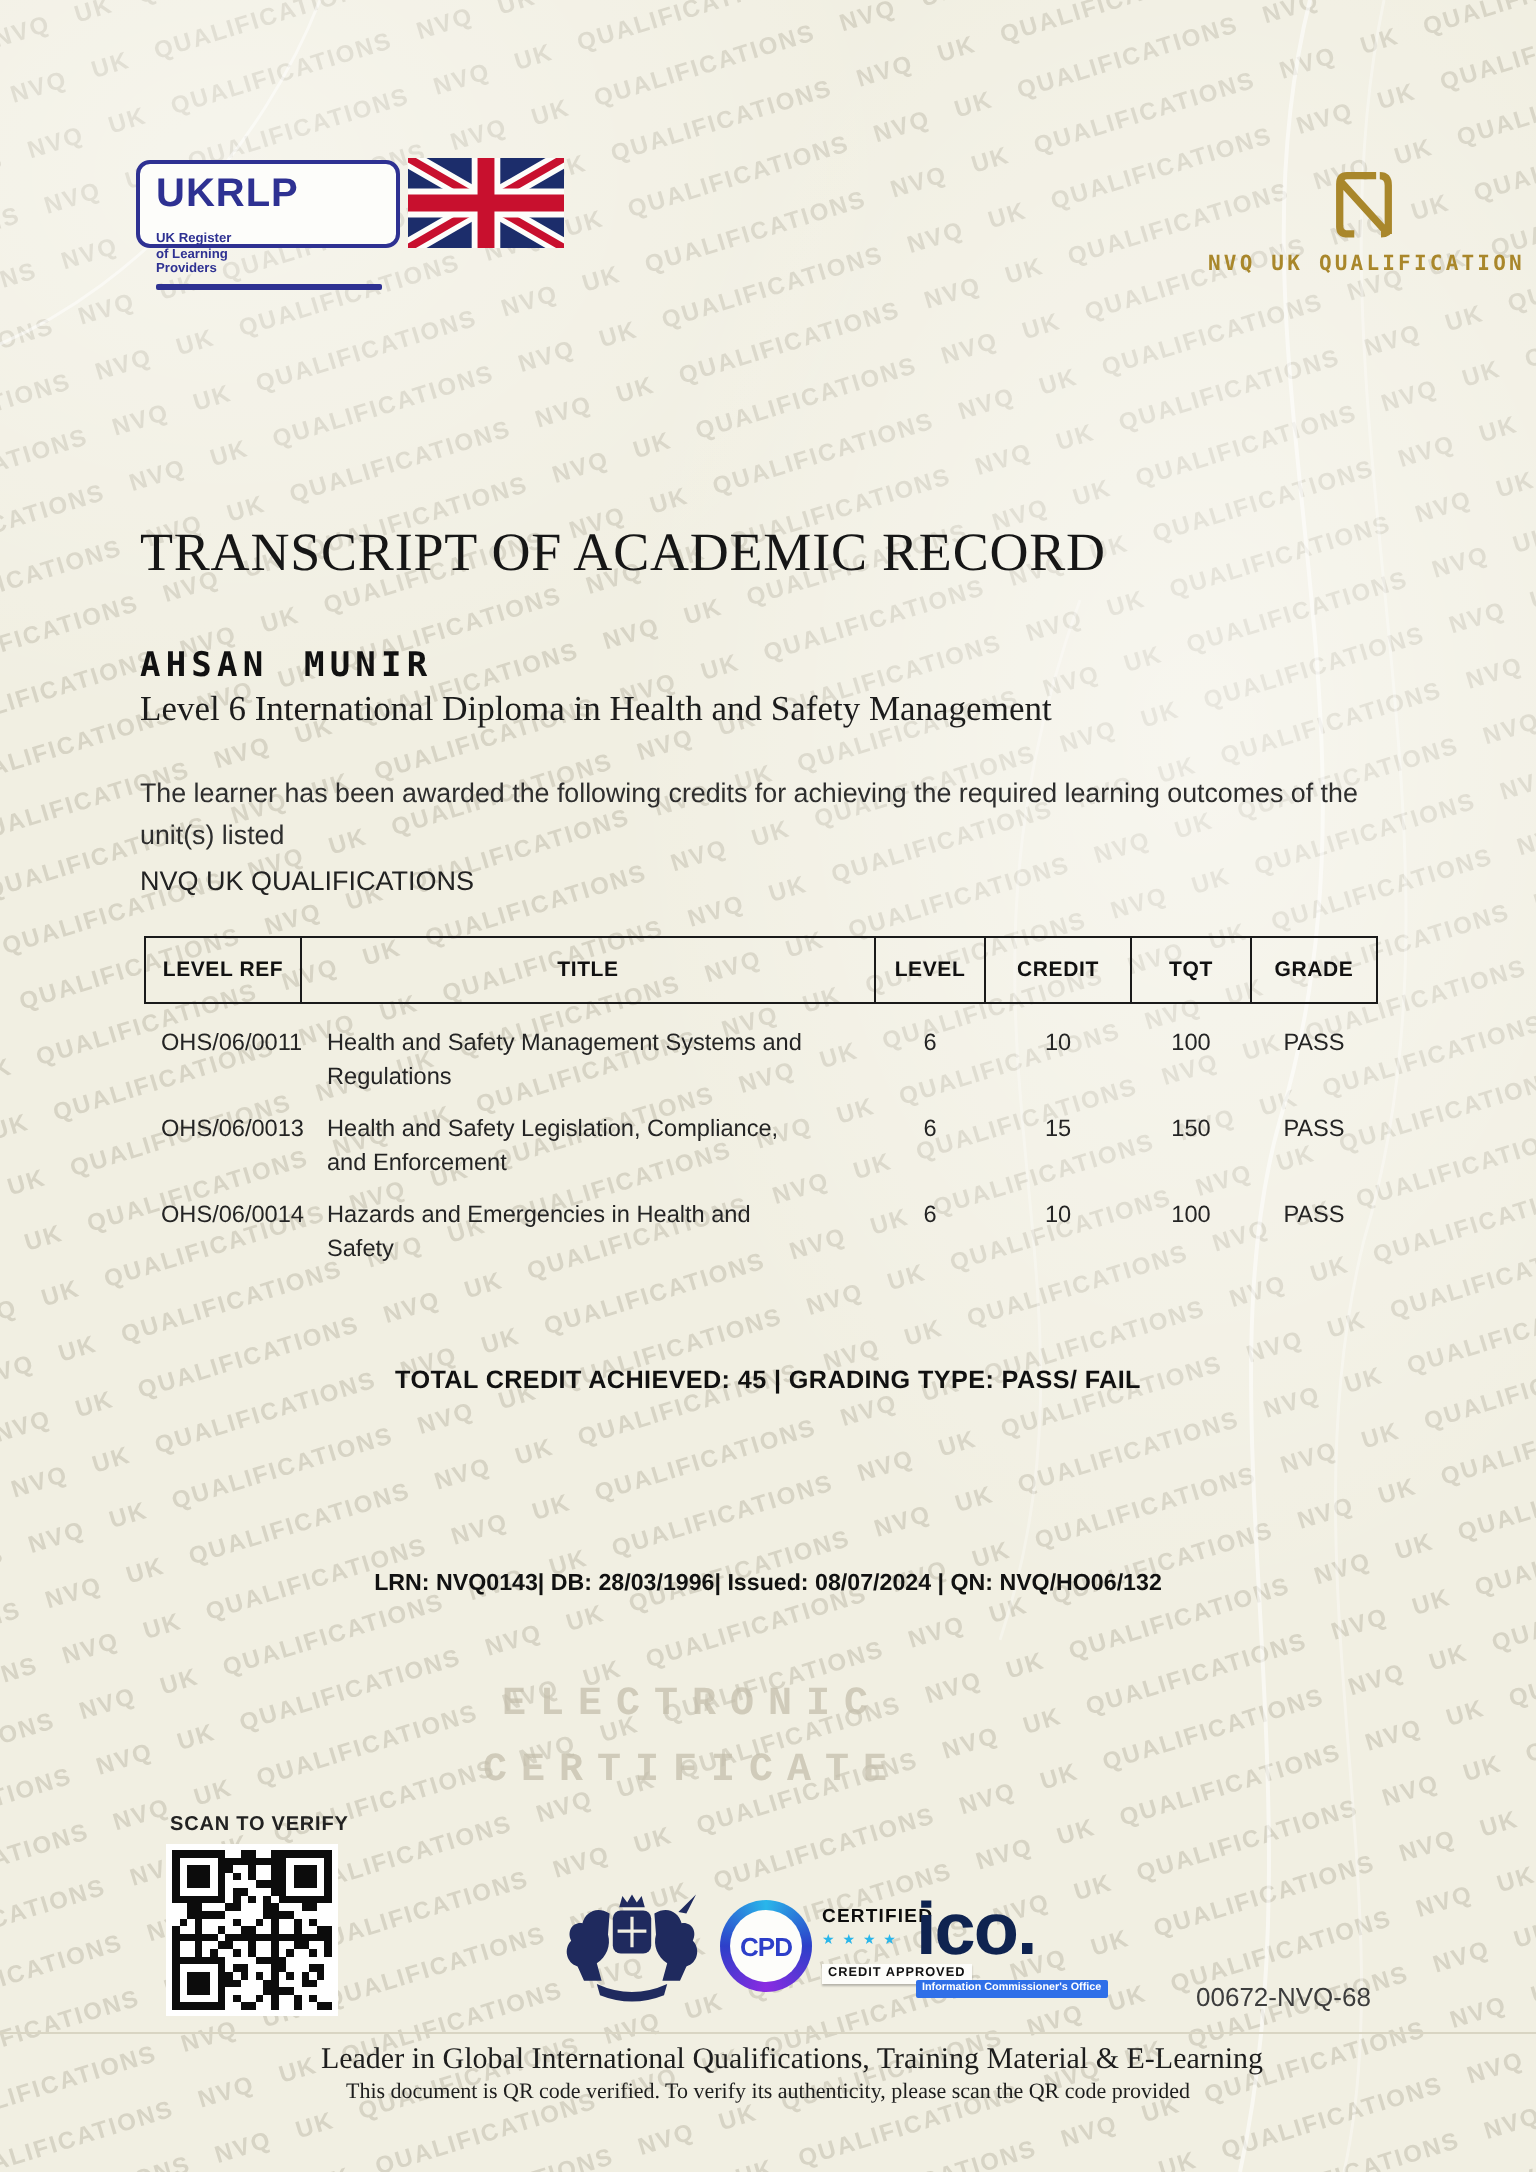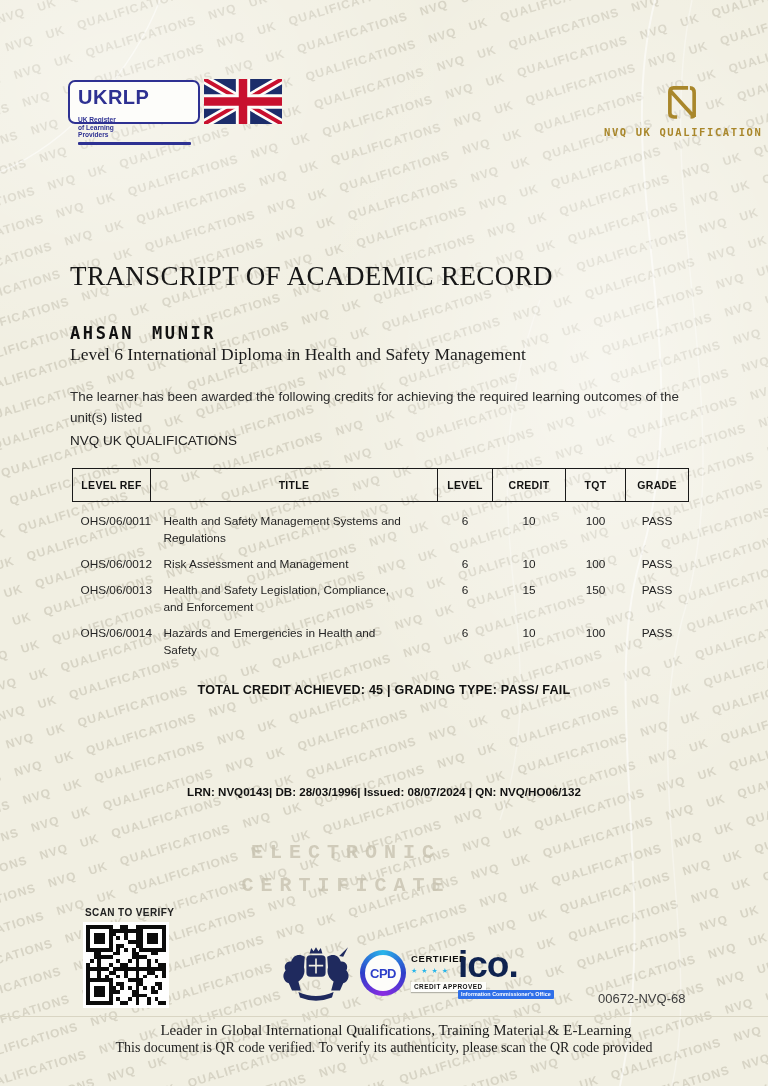--- a/index.html
+++ b/index.html
@@ -73,21 +73,21 @@
   .ico{left:458px;top:948px;text-align:left;}
   .ico-name{font-weight:700;font-size:37px;line-height:34px;color:#0f2350;letter-spacing:-1px;}
   .ico-caption{margin-top:2px;font-size:5.4px;font-weight:700;color:#fff;background:#2f6fe8;
         padding:1.5px 3px;display:inline-block;border-radius:1px;}
 
   .cert-no{left:598px;top:991px;font-size:13px;color:#3d3d3d;}
   .footer-rule{left:0;top:1016px;width:768px;height:0;border-top:1px solid #d9d5c3;}
   .footer-1{left:12px;top:1022px;width:768px;text-align:center;font-family:"Liberation Serif",serif;
         font-size:15px;color:#1d1d1d;}
   .footer-2{left:0;top:1040px;width:768px;text-align:center;font-family:"Liberation Serif",serif;
-        font-size:14px;color:#1d1d1d;}
+        font-size:11px;color:#1d1d1d;}
 </style>
 </head>
 <body>
 
 <div class="page">
 
   <div class="watermark">NVQ UK QUALIFICATIONS NVQ UK QUALIFICATIONS NVQ UK QUALIFICATIONS NVQ UK QUALIFICATIONS NVQ UK QUALIFICATIONS NVQ UK QUALIFICATIONS NVQ UK QUALIFICATIONS NVQ UK QUALIFICATIONS NVQ UK QUALIFICATIONS NVQ UK QUALIFICATIONS NVQ UK QUALIFICATIONS NVQ UK QUALIFICATIONS NVQ UK QUALIFICATIONS NVQ UK QUALIFICATIONS NVQ UK QUALIFICATIONS NVQ UK QUALIFICATIONS NVQ UK QUALIFICATIONS NVQ UK QUALIFICATIONS NVQ UK QUALIFICATIONS NVQ UK QUALIFICATIONS NVQ UK QUALIFICATIONS NVQ UK QUALIFICATIONS NVQ UK QUALIFICATIONS NVQ UK QUALIFICATIONS NVQ UK QUALIFICATIONS NVQ UK QUALIFICATIONS NVQ UK QUALIFICATIONS NVQ UK QUALIFICATIONS NVQ UK QUALIFICATIONS NVQ UK QUALIFICATIONS NVQ UK QUALIFICATIONS NVQ UK QUALIFICATIONS NVQ UK QUALIFICATIONS NVQ UK QUALIFICATIONS NVQ UK QUALIFICATIONS NVQ UK QUALIFICATIONS NVQ UK QUALIFICATIONS NVQ UK QUALIFICATIONS NVQ UK QUALIFICATIONS NVQ UK QUALIFICATIONS NVQ UK QUALIFICATIONS NVQ UK QUALIFICATIONS NVQ UK QUALIFICATIONS NVQ UK QUALIFICATIONS NVQ UK QUALIFICATIONS NVQ UK QUALIFICATIONS NVQ UK QUALIFICATIONS NVQ UK QUALIFICATIONS NVQ UK QUALIFICATIONS NVQ UK QUALIFICATIONS NVQ UK QUALIFICATIONS NVQ UK QUALIFICATIONS NVQ UK QUALIFICATIONS NVQ UK QUALIFICATIONS NVQ UK QUALIFICATIONS NVQ UK QUALIFICATIONS NVQ UK QUALIFICATIONS NVQ UK QUALIFICATIONS NVQ UK QUALIFICATIONS NVQ UK QUALIFICATIONS NVQ UK QUALIFICATIONS NVQ UK QUALIFICATIONS NVQ UK QUALIFICATIONS NVQ UK QUALIFICATIONS NVQ UK QUALIFICATIONS NVQ UK QUALIFICATIONS NVQ UK QUALIFICATIONS NVQ UK QUALIFICATIONS NVQ UK QUALIFICATIONS NVQ UK QUALIFICATIONS NVQ UK QUALIFICATIONS NVQ UK QUALIFICATIONS NVQ UK QUALIFICATIONS NVQ UK QUALIFICATIONS NVQ UK QUALIFICATIONS NVQ UK QUALIFICATIONS NVQ UK QUALIFICATIONS NVQ UK QUALIFICATIONS NVQ UK QUALIFICATIONS NVQ UK QUALIFICATIONS NVQ UK QUALIFICATIONS NVQ UK QUALIFICATIONS NVQ UK QUALIFICATIONS NVQ UK QUALIFICATIONS NVQ UK QUALIFICATIONS NVQ UK QUALIFICATIONS NVQ UK QUALIFICATIONS NVQ UK QUALIFICATIONS NVQ UK QUALIFICATIONS NVQ UK QUALIFICATIONS NVQ UK QUALIFICATIONS NVQ UK QUALIFICATIONS NVQ UK QUALIFICATIONS NVQ UK QUALIFICATIONS NVQ UK QUALIFICATIONS NVQ UK QUALIFICATIONS NVQ UK QUALIFICATIONS NVQ UK QUALIFICATIONS NVQ UK QUALIFICATIONS NVQ UK QUALIFICATIONS NVQ UK QUALIFICATIONS NVQ UK QUALIFICATIONS NVQ UK QUALIFICATIONS NVQ UK QUALIFICATIONS NVQ UK QUALIFICATIONS NVQ UK QUALIFICATIONS NVQ UK QUALIFICATIONS NVQ UK QUALIFICATIONS NVQ UK QUALIFICATIONS NVQ UK QUALIFICATIONS NVQ UK QUALIFICATIONS NVQ UK QUALIFICATIONS NVQ UK QUALIFICATIONS NVQ UK QUALIFICATIONS NVQ UK QUALIFICATIONS NVQ UK QUALIFICATIONS NVQ UK QUALIFICATIONS NVQ UK QUALIFICATIONS NVQ UK QUALIFICATIONS NVQ UK QUALIFICATIONS NVQ UK QUALIFICATIONS NVQ UK QUALIFICATIONS NVQ UK QUALIFICATIONS NVQ UK QUALIFICATIONS NVQ UK QUALIFICATIONS NVQ UK QUALIFICATIONS NVQ UK QUALIFICATIONS NVQ UK QUALIFICATIONS NVQ UK QUALIFICATIONS NVQ UK QUALIFICATIONS NVQ UK QUALIFICATIONS NVQ UK QUALIFICATIONS NVQ UK QUALIFICATIONS NVQ UK QUALIFICATIONS NVQ UK QUALIFICATIONS NVQ UK QUALIFICATIONS NVQ UK QUALIFICATIONS NVQ UK QUALIFICATIONS NVQ UK QUALIFICATIONS NVQ UK QUALIFICATIONS NVQ UK QUALIFICATIONS NVQ UK QUALIFICATIONS NVQ UK QUALIFICATIONS NVQ UK QUALIFICATIONS NVQ UK QUALIFICATIONS NVQ UK QUALIFICATIONS NVQ UK QUALIFICATIONS NVQ UK QUALIFICATIONS NVQ UK QUALIFICATIONS NVQ UK QUALIFICATIONS NVQ UK QUALIFICATIONS NVQ UK QUALIFICATIONS NVQ UK QUALIFICATIONS NVQ UK QUALIFICATIONS NVQ UK QUALIFICATIONS NVQ UK QUALIFICATIONS NVQ UK QUALIFICATIONS NVQ UK QUALIFICATIONS NVQ UK QUALIFICATIONS NVQ UK QUALIFICATIONS NVQ UK QUALIFICATIONS NVQ UK QUALIFICATIONS NVQ UK QUALIFICATIONS NVQ UK QUALIFICATIONS NVQ UK QUALIFICATIONS NVQ UK QUALIFICATIONS NVQ UK QUALIFICATIONS NVQ UK QUALIFICATIONS NVQ UK QUALIFICATIONS NVQ UK QUALIFICATIONS NVQ UK QUALIFICATIONS NVQ UK QUALIFICATIONS NVQ UK QUALIFICATIONS NVQ UK QUALIFICATIONS NVQ UK QUALIFICATIONS NVQ UK QUALIFICATIONS NVQ UK QUALIFICATIONS NVQ UK QUALIFICATIONS NVQ UK QUALIFICATIONS NVQ UK QUALIFICATIONS NVQ UK QUALIFICATIONS NVQ UK QUALIFICATIONS NVQ UK QUALIFICATIONS NVQ UK QUALIFICATIONS NVQ UK QUALIFICATIONS NVQ UK QUALIFICATIONS NVQ UK QUALIFICATIONS NVQ UK QUALIFICATIONS NVQ UK QUALIFICATIONS NVQ UK QUALIFICATIONS NVQ UK QUALIFICATIONS NVQ UK QUALIFICATIONS NVQ UK QUALIFICATIONS NVQ UK QUALIFICATIONS NVQ UK QUALIFICATIONS NVQ UK QUALIFICATIONS NVQ UK QUALIFICATIONS NVQ UK QUALIFICATIONS NVQ UK QUALIFICATIONS NVQ UK QUALIFICATIONS NVQ UK QUALIFICATIONS NVQ UK QUALIFICATIONS NVQ UK QUALIFICATIONS NVQ UK QUALIFICATIONS NVQ UK QUALIFICATIONS NVQ UK QUALIFICATIONS NVQ UK QUALIFICATIONS NVQ UK QUALIFICATIONS NVQ UK QUALIFICATIONS NVQ UK QUALIFICATIONS NVQ UK QUALIFICATIONS NVQ UK QUALIFICATIONS NVQ UK QUALIFICATIONS NVQ UK QUALIFICATIONS NVQ UK QUALIFICATIONS NVQ UK QUALIFICATIONS NVQ UK QUALIFICATIONS NVQ UK QUALIFICATIONS NVQ UK QUALIFICATIONS NVQ UK QUALIFICATIONS NVQ UK QUALIFICATIONS NVQ UK QUALIFICATIONS NVQ UK QUALIFICATIONS NVQ UK QUALIFICATIONS NVQ UK QUALIFICATIONS NVQ UK QUALIFICATIONS NVQ UK QUALIFICATIONS NVQ UK QUALIFICATIONS NVQ UK QUALIFICATIONS NVQ UK QUALIFICATIONS NVQ UK QUALIFICATIONS NVQ UK QUALIFICATIONS NVQ UK QUALIFICATIONS NVQ UK QUALIFICATIONS NVQ UK QUALIFICATIONS NVQ UK QUALIFICATIONS NVQ UK QUALIFICATIONS NVQ UK QUALIFICATIONS NVQ UK QUALIFICATIONS NVQ UK QUALIFICATIONS NVQ UK QUALIFICATIONS NVQ UK QUALIFICATIONS NVQ UK QUALIFICATIONS NVQ UK QUALIFICATIONS NVQ UK QUALIFICATIONS NVQ UK QUALIFICATIONS NVQ UK QUALIFICATIONS NVQ UK QUALIFICATIONS NVQ UK QUALIFICATIONS NVQ UK QUALIFICATIONS NVQ UK QUALIFICATIONS NVQ UK QUALIFICATIONS NVQ UK QUALIFICATIONS NVQ UK QUALIFICATIONS NVQ UK QUALIFICATIONS NVQ UK QUALIFICATIONS NVQ UK QUALIFICATIONS NVQ UK QUALIFICATIONS NVQ UK QUALIFICATIONS NVQ UK QUALIFICATIONS NVQ UK QUALIFICATIONS NVQ UK QUALIFICATIONS NVQ UK QUALIFICATIONS NVQ UK QUALIFICATIONS NVQ UK QUALIFICATIONS NVQ UK QUALIFICATIONS NVQ UK QUALIFICATIONS NVQ UK QUALIFICATIONS NVQ UK QUALIFICATIONS NVQ UK QUALIFICATIONS NVQ UK QUALIFICATIONS NVQ UK QUALIFICATIONS NVQ UK QUALIFICATIONS NVQ UK QUALIFICATIONS NVQ UK QUALIFICATIONS NVQ UK QUALIFICATIONS NVQ UK QUALIFICATIONS NVQ UK QUALIFICATIONS NVQ UK QUALIFICATIONS NVQ UK QUALIFICATIONS NVQ UK QUALIFICATIONS NVQ UK QUALIFICATIONS NVQ UK QUALIFICATIONS NVQ UK QUALIFICATIONS NVQ UK QUALIFICATIONS NVQ UK QUALIFICATIONS NVQ UK QUALIFICATIONS NVQ UK QUALIFICATIONS NVQ UK QUALIFICATIONS NVQ UK QUALIFICATIONS NVQ UK QUALIFICATIONS NVQ UK QUALIFICATIONS NVQ UK QUALIFICATIONS NVQ UK QUALIFICATIONS NVQ UK QUALIFICATIONS NVQ UK QUALIFICATIONS NVQ UK QUALIFICATIONS NVQ UK QUALIFICATIONS NVQ UK QUALIFICATIONS NVQ UK QUALIFICATIONS NVQ UK QUALIFICATIONS NVQ UK QUALIFICATIONS NVQ UK QUALIFICATIONS NVQ UK QUALIFICATIONS NVQ UK QUALIFICATIONS NVQ UK QUALIFICATIONS NVQ UK QUALIFICATIONS NVQ UK QUALIFICATIONS NVQ UK QUALIFICATIONS NVQ UK QUALIFICATIONS NVQ UK QUALIFICATIONS NVQ UK QUALIFICATIONS NVQ UK QUALIFICATIONS NVQ UK QUALIFICATIONS NVQ UK QUALIFICATIONS NVQ UK QUALIFICATIONS NVQ UK QUALIFICATIONS NVQ UK QUALIFICATIONS NVQ UK QUALIFICATIONS NVQ UK QUALIFICATIONS NVQ UK QUALIFICATIONS NVQ UK QUALIFICATIONS NVQ UK QUALIFICATIONS NVQ UK QUALIFICATIONS NVQ UK QUALIFICATIONS NVQ UK QUALIFICATIONS NVQ UK QUALIFICATIONS NVQ UK QUALIFICATIONS NVQ UK QUALIFICATIONS NVQ UK QUALIFICATIONS NVQ UK QUALIFICATIONS NVQ UK QUALIFICATIONS NVQ UK QUALIFICATIONS NVQ UK QUALIFICATIONS NVQ UK QUALIFICATIONS NVQ UK QUALIFICATIONS NVQ UK QUALIFICATIONS NVQ UK QUALIFICATIONS NVQ UK QUALIFICATIONS NVQ UK QUALIFICATIONS NVQ UK QUALIFICATIONS NVQ UK QUALIFICATIONS NVQ UK QUALIFICATIONS NVQ UK QUALIFICATIONS NVQ UK QUALIFICATIONS NVQ UK QUALIFICATIONS NVQ UK QUALIFICATIONS NVQ UK QUALIFICATIONS NVQ UK QUALIFICATIONS NVQ UK QUALIFICATIONS NVQ UK QUALIFICATIONS NVQ UK QUALIFICATIONS NVQ UK QUALIFICATIONS NVQ UK QUALIFICATIONS NVQ UK QUALIFICATIONS NVQ UK QUALIFICATIONS NVQ UK QUALIFICATIONS NVQ UK QUALIFICATIONS NVQ UK QUALIFICATIONS NVQ UK QUALIFICATIONS NVQ UK QUALIFICATIONS NVQ UK QUALIFICATIONS NVQ UK QUALIFICATIONS NVQ UK QUALIFICATIONS NVQ UK QUALIFICATIONS NVQ UK QUALIFICATIONS NVQ UK QUALIFICATIONS NVQ UK QUALIFICATIONS NVQ UK QUALIFICATIONS NVQ UK QUALIFICATIONS NVQ UK QUALIFICATIONS NVQ UK QUALIFICATIONS NVQ UK QUALIFICATIONS NVQ UK QUALIFICATIONS NVQ UK QUALIFICATIONS NVQ UK QUALIFICATIONS NVQ UK QUALIFICATIONS NVQ UK QUALIFICATIONS NVQ UK QUALIFICATIONS NVQ UK QUALIFICATIONS NVQ UK QUALIFICATIONS NVQ UK QUALIFICATIONS NVQ UK QUALIFICATIONS NVQ UK QUALIFICATIONS NVQ UK QUALIFICATIONS NVQ UK QUALIFICATIONS NVQ UK QUALIFICATIONS NVQ UK QUALIFICATIONS NVQ UK QUALIFICATIONS NVQ UK QUALIFICATIONS NVQ UK QUALIFICATIONS NVQ UK QUALIFICATIONS NVQ UK QUALIFICATIONS NVQ UK QUALIFICATIONS NVQ UK QUALIFICATIONS NVQ UK QUALIFICATIONS NVQ UK QUALIFICATIONS NVQ UK QUALIFICATIONS NVQ UK QUALIFICATIONS NVQ UK QUALIFICATIONS NVQ UK QUALIFICATIONS NVQ UK QUALIFICATIONS NVQ UK QUALIFICATIONS NVQ UK QUALIFICATIONS NVQ UK QUALIFICATIONS NVQ UK QUALIFICATIONS NVQ UK QUALIFICATIONS NVQ UK QUALIFICATIONS NVQ UK QUALIFICATIONS NVQ UK QUALIFICATIONS NVQ UK QUALIFICATIONS NVQ UK QUALIFICATIONS NVQ UK QUALIFICATIONS NVQ UK QUALIFICATIONS NVQ UK QUALIFICATIONS NVQ UK QUALIFICATIONS NVQ UK QUALIFICATIONS NVQ UK QUALIFICATIONS NVQ UK QUALIFICATIONS NVQ UK QUALIFICATIONS NVQ UK QUALIFICATIONS NVQ UK QUALIFICATIONS NVQ UK QUALIFICATIONS NVQ UK QUALIFICATIONS NVQ UK QUALIFICATIONS NVQ UK QUALIFICATIONS NVQ UK QUALIFICATIONS NVQ UK QUALIFICATIONS NVQ UK QUALIFICATIONS NVQ UK QUALIFICATIONS NVQ UK QUALIFICATIONS NVQ UK QUALIFICATIONS NVQ UK QUALIFICATIONS NVQ UK QUALIFICATIONS NVQ UK QUALIFICATIONS NVQ UK QUALIFICATIONS NVQ UK QUALIFICATIONS NVQ UK QUALIFICATIONS NVQ UK QUALIFICATIONS NVQ UK QUALIFICATIONS NVQ UK QUALIFICATIONS NVQ UK QUALIFICATIONS NVQ UK QUALIFICATIONS NVQ UK QUALIFICATIONS NVQ UK QUALIFICATIONS NVQ UK QUALIFICATIONS NVQ UK QUALIFICATIONS NVQ UK QUALIFICATIONS NVQ UK QUALIFICATIONS NVQ UK QUALIFICATIONS NVQ UK QUALIFICATIONS NVQ UK QUALIFICATIONS NVQ UK QUALIFICATIONS NVQ UK QUALIFICATIONS NVQ UK QUALIFICATIONS NVQ UK QUALIFICATIONS NVQ UK QUALIFICATIONS NVQ UK QUALIFICATIONS NVQ UK QUALIFICATIONS NVQ UK QUALIFICATIONS NVQ UK QUALIFICATIONS NVQ UK QUALIFICATIONS NVQ UK QUALIFICATIONS NVQ UK QUALIFICATIONS NVQ UK QUALIFICATIONS NVQ UK QUALIFICATIONS NVQ UK QUALIFICATIONS NVQ UK QUALIFICATIONS NVQ UK QUALIFICATIONS NVQ UK QUALIFICATIONS NVQ UK QUALIFICATIONS NVQ UK QUALIFICATIONS NVQ UK QUALIFICATIONS NVQ UK QUALIFICATIONS NVQ UK QUALIFICATIONS NVQ UK QUALIFICATIONS NVQ UK QUALIFICATIONS NVQ UK QUALIFICATIONS NVQ UK QUALIFICATIONS NVQ UK QUALIFICATIONS NVQ UK QUALIFICATIONS NVQ UK QUALIFICATIONS NVQ UK QUALIFICATIONS NVQ UK QUALIFICATIONS NVQ UK QUALIFICATIONS NVQ UK QUALIFICATIONS NVQ UK QUALIFICATIONS NVQ UK QUALIFICATIONS NVQ UK QUALIFICATIONS NVQ UK QUALIFICATIONS NVQ UK QUALIFICATIONS NVQ UK QUALIFICATIONS NVQ UK QUALIFICATIONS NVQ UK QUALIFICATIONS NVQ UK QUALIFICATIONS NVQ UK QUALIFICATIONS NVQ UK QUALIFICATIONS NVQ UK QUALIFICATIONS NVQ UK QUALIFICATIONS NVQ UK QUALIFICATIONS NVQ UK QUALIFICATIONS NVQ UK QUALIFICATIONS NVQ UK QUALIFICATIONS NVQ UK QUALIFICATIONS NVQ UK QUALIFICATIONS NVQ UK QUALIFICATIONS NVQ UK QUALIFICATIONS NVQ UK QUALIFICATIONS NVQ UK QUALIFICATIONS NVQ UK QUALIFICATIONS NVQ UK QUALIFICATIONS NVQ UK QUALIFICATIONS NVQ UK QUALIFICATIONS NVQ UK QUALIFICATIONS NVQ UK QUALIFICATIONS NVQ UK QUALIFICATIONS NVQ UK QUALIFICATIONS NVQ UK QUALIFICATIONS NVQ UK QUALIFICATIONS NVQ UK QUALIFICATIONS NVQ UK QUALIFICATIONS NVQ UK QUALIFICATIONS NVQ UK QUALIFICATIONS NVQ UK QUALIFICATIONS NVQ UK QUALIFICATIONS NVQ UK QUALIFICATIONS NVQ UK QUALIFICATIONS NVQ UK QUALIFICATIONS NVQ UK QUALIFICATIONS NVQ UK QUALIFICATIONS NVQ UK QUALIFICATIONS NVQ UK QUALIFICATIONS NVQ UK QUALIFICATIONS NVQ UK QUALIFICATIONS NVQ UK QUALIFICATIONS NVQ UK QUALIFICATIONS NVQ UK QUALIFICATIONS NVQ UK QUALIFICATIONS NVQ UK QUALIFICATIONS NVQ UK QUALIFICATIONS NVQ UK QUALIFICATIONS NVQ UK QUALIFICATIONS NVQ UK QUALIFICATIONS NVQ UK QUALIFICATIONS NVQ UK QUALIFICATIONS NVQ UK QUALIFICATIONS NVQ UK QUALIFICATIONS NVQ UK QUALIFICATIONS NVQ UK QUALIFICATIONS NVQ UK QUALIFICATIONS NVQ UK QUALIFICATIONS NVQ UK QUALIFICATIONS NVQ UK QUALIFICATIONS NVQ UK QUALIFICATIONS NVQ UK QUALIFICATIONS NVQ UK QUALIFICATIONS NVQ UK QUALIFICATIONS NVQ UK QUALIFICATIONS NVQ UK QUALIFICATIONS NVQ UK QUALIFICATIONS NVQ UK QUALIFICATIONS NVQ UK QUALIFICATIONS NVQ UK QUALIFICATIONS NVQ UK QUALIFICATIONS NVQ UK QUALIFICATIONS NVQ UK QUALIFICATIONS NVQ UK QUALIFICATIONS NVQ UK QUALIFICATIONS NVQ UK QUALIFICATIONS NVQ UK QUALIFICATIONS NVQ UK QUALIFICATIONS NVQ UK QUALIFICATIONS NVQ UK QUALIFICATIONS NVQ UK QUALIFICATIONS NVQ UK QUALIFICATIONS NVQ UK QUALIFICATIONS NVQ UK QUALIFICATIONS NVQ UK QUALIFICATIONS NVQ UK QUALIFICATIONS NVQ UK QUALIFICATIONS NVQ UK QUALIFICATIONS NVQ UK QUALIFICATIONS NVQ UK QUALIFICATIONS NVQ UK QUALIFICATIONS NVQ UK QUALIFICATIONS NVQ UK QUALIFICATIONS NVQ UK QUALIFICATIONS NVQ UK QUALIFICATIONS NVQ UK QUALIFICATIONS NVQ UK QUALIFICATIONS NVQ UK QUALIFICATIONS NVQ UK QUALIFICATIONS NVQ UK QUALIFICATIONS NVQ UK QUALIFICATIONS NVQ UK QUALIFICATIONS NVQ UK QUALIFICATIONS NVQ UK QUALIFICATIONS NVQ UK QUALIFICATIONS NVQ UK QUALIFICATIONS NVQ UK QUALIFICATIONS NVQ UK QUALIFICATIONS NVQ UK QUALIFICATIONS NVQ UK QUALIFICATIONS NVQ UK QUALIFICATIONS NVQ UK QUALIFICATIONS NVQ UK QUALIFICATIONS NVQ UK QUALIFICATIONS NVQ UK QUALIFICATIONS NVQ UK QUALIFICATIONS NVQ UK QUALIFICATIONS NVQ UK QUALIFICATIONS NVQ UK QUALIFICATIONS NVQ UK QUALIFICATIONS NVQ UK QUALIFICATIONS NVQ UK QUALIFICATIONS NVQ UK QUALIFICATIONS NVQ UK QUALIFICATIONS NVQ UK QUALIFICATIONS NVQ UK QUALIFICATIONS NVQ UK QUALIFICATIONS NVQ UK QUALIFICATIONS NVQ UK QUALIFICATIONS NVQ UK QUALIFICATIONS NVQ UK QUALIFICATIONS NVQ UK QUALIFICATIONS NVQ UK QUALIFICATIONS NVQ UK QUALIFICATIONS NVQ UK QUALIFICATIONS NVQ UK QUALIFICATIONS NVQ UK QUALIFICATIONS NVQ UK QUALIFICATIONS NVQ UK QUALIFICATIONS NVQ UK QUALIFICATIONS NVQ UK QUALIFICATIONS NVQ UK QUALIFICATIONS NVQ UK QUALIFICATIONS NVQ UK QUALIFICATIONS NVQ UK QUALIFICATIONS NVQ UK QUALIFICATIONS NVQ UK QUALIFICATIONS NVQ UK QUALIFICATIONS NVQ UK QUALIFICATIONS NVQ UK QUALIFICATIONS NVQ UK QUALIFICATIONS NVQ UK QUALIFICATIONS NVQ UK QUALIFICATIONS NVQ UK QUALIFICATIONS NVQ UK QUALIFICATIONS NVQ UK QUALIFICATIONS NVQ UK QUALIFICATIONS NVQ UK QUALIFICATIONS NVQ UK QUALIFICATIONS NVQ UK QUALIFICATIONS NVQ UK QUALIFICATIONS NVQ UK QUALIFICATIONS NVQ UK QUALIFICATIONS NVQ UK QUALIFICATIONS NVQ UK QUALIFICATIONS NVQ UK QUALIFICATIONS NVQ UK QUALIFICATIONS NVQ UK QUALIFICATIONS NVQ UK QUALIFICATIONS NVQ UK QUALIFICATIONS NVQ UK QUALIFICATIONS NVQ UK QUALIFICATIONS NVQ UK QUALIFICATIONS NVQ UK QUALIFICATIONS NVQ UK QUALIFICATIONS NVQ UK QUALIFICATIONS NVQ UK QUALIFICATIONS NVQ UK QUALIFICATIONS NVQ UK QUALIFICATIONS NVQ UK QUALIFICATIONS NVQ UK QUALIFICATIONS NVQ UK QUALIFICATIONS NVQ UK QUALIFICATIONS NVQ UK QUALIFICATIONS NVQ UK QUALIFICATIONS NVQ UK QUALIFICATIONS NVQ UK QUALIFICATIONS NVQ UK QUALIFICATIONS NVQ UK QUALIFICATIONS NVQ UK QUALIFICATIONS NVQ UK QUALIFICATIONS NVQ UK QUALIFICATIONS NVQ UK QUALIFICATIONS NVQ UK QUALIFICATIONS NVQ UK QUALIFICATIONS NVQ UK QUALIFICATIONS NVQ UK QUALIFICATIONS NVQ UK QUALIFICATIONS NVQ UK QUALIFICATIONS NVQ UK QUALIFICATIONS NVQ UK QUALIFICATIONS NVQ UK QUALIFICATIONS NVQ UK QUALIFICATIONS NVQ UK QUALIFICATIONS NVQ UK QUALIFICATIONS NVQ UK QUALIFICATIONS NVQ UK QUALIFICATIONS NVQ UK QUALIFICATIONS NVQ UK QUALIFICATIONS NVQ UK QUALIFICATIONS NVQ UK QUALIFICATIONS NVQ UK QUALIFICATIONS NVQ UK QUALIFICATIONS NVQ UK QUALIFICATIONS NVQ UK QUALIFICATIONS NVQ UK QUALIFICATIONS NVQ UK QUALIFICATIONS NVQ UK QUALIFICATIONS NVQ UK QUALIFICATIONS NVQ UK QUALIFICATIONS NVQ UK QUALIFICATIONS NVQ UK QUALIFICATIONS NVQ UK QUALIFICATIONS NVQ UK QUALIFICATIONS NVQ UK QUALIFICATIONS NVQ UK QUALIFICATIONS NVQ UK QUALIFICATIONS NVQ UK QUALIFICATIONS NVQ UK QUALIFICATIONS NVQ UK QUALIFICATIONS NVQ UK QUALIFICATIONS NVQ UK QUALIFICATIONS NVQ UK QUALIFICATIONS NVQ UK QUALIFICATIONS NVQ UK QUALIFICATIONS NVQ UK QUALIFICATIONS NVQ UK QUALIFICATIONS NVQ UK QUALIFICATIONS NVQ UK QUALIFICATIONS NVQ UK QUALIFICATIONS NVQ UK QUALIFICATIONS NVQ UK QUALIFICATIONS NVQ UK QUALIFICATIONS NVQ UK QUALIFICATIONS NVQ UK QUALIFICATIONS NVQ UK QUALIFICATIONS NVQ UK QUALIFICATIONS NVQ UK QUALIFICATIONS NVQ UK QUALIFICATIONS NVQ UK QUALIFICATIONS NVQ UK QUALIFICATIONS NVQ UK QUALIFICATIONS NVQ UK QUALIFICATIONS NVQ UK QUALIFICATIONS NVQ UK QUALIFICATIONS NVQ UK QUALIFICATIONS NVQ UK QUALIFICATIONS </div>
   <div class="sheen"></div>
   <svg class="layer" width="768" height="1086" style="left:0;top:0;pointer-events:none">
     <path d="M655 0 C 610 180 700 360 640 560 C 600 700 660 900 620 1086" stroke="rgba(255,255,255,0.55)" stroke-width="2" fill="none"></path>
@@ -145,28 +145,20 @@
         <th>LEVEL</th>
         <th>CREDIT</th>
         <th>TQT</th>
         <th>GRADE</th>
       </tr>
     </thead>
     <tbody>
       <tr>
         <td class="ref">OHS/06/0011</td>
         <td class="ttl">Health and Safety Management Systems and Regulations</td>
-        <td class="num">6</td>
-        <td class="num">10</td>
-        <td class="num">100</td>
-        <td class="grade">PASS</td>
-      </tr>
-      <tr>
-        <td class="ref">OHS/06/0012</td>
-        <td class="ttl">Risk Assessment and Management</td>
         <td class="num">6</td>
         <td class="num">10</td>
         <td class="num">100</td>
         <td class="grade">PASS</td>
       </tr>
       <tr>
         <td class="ref">OHS/06/0013</td>
         <td class="ttl">Health and Safety Legislation, Compliance, and Enforcement</td>
         <td class="num">6</td>
         <td class="num">15</td>

